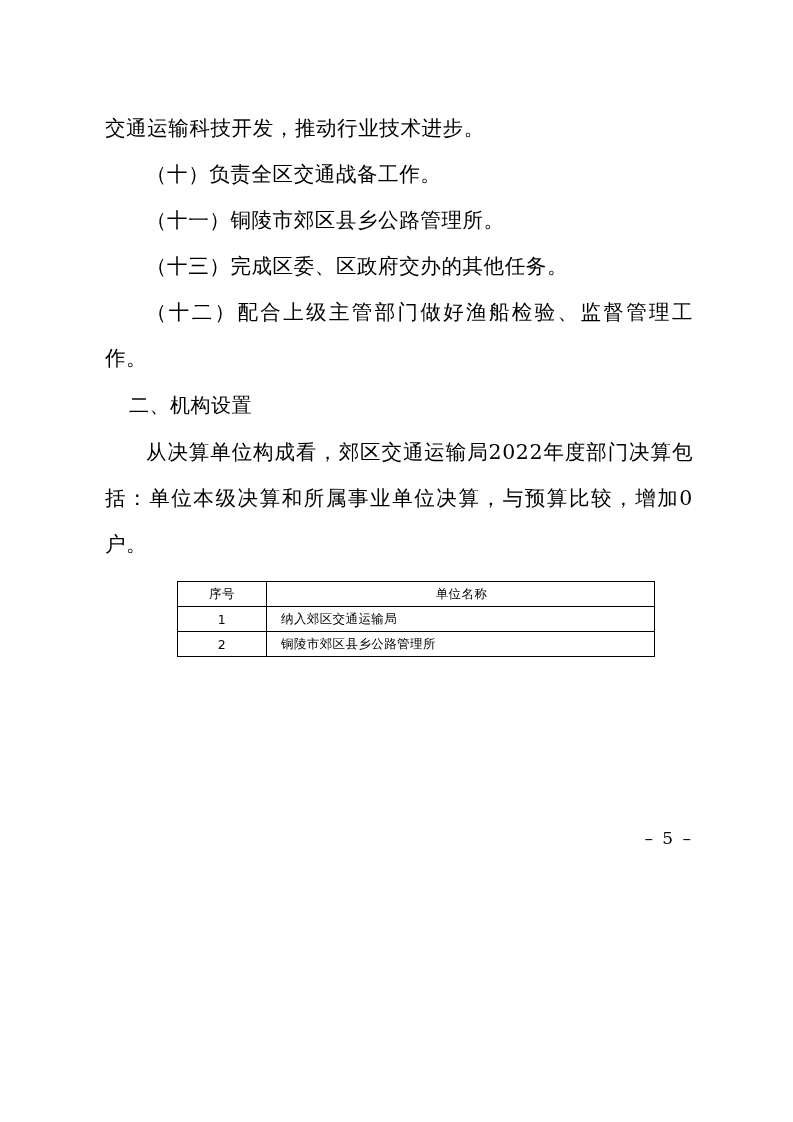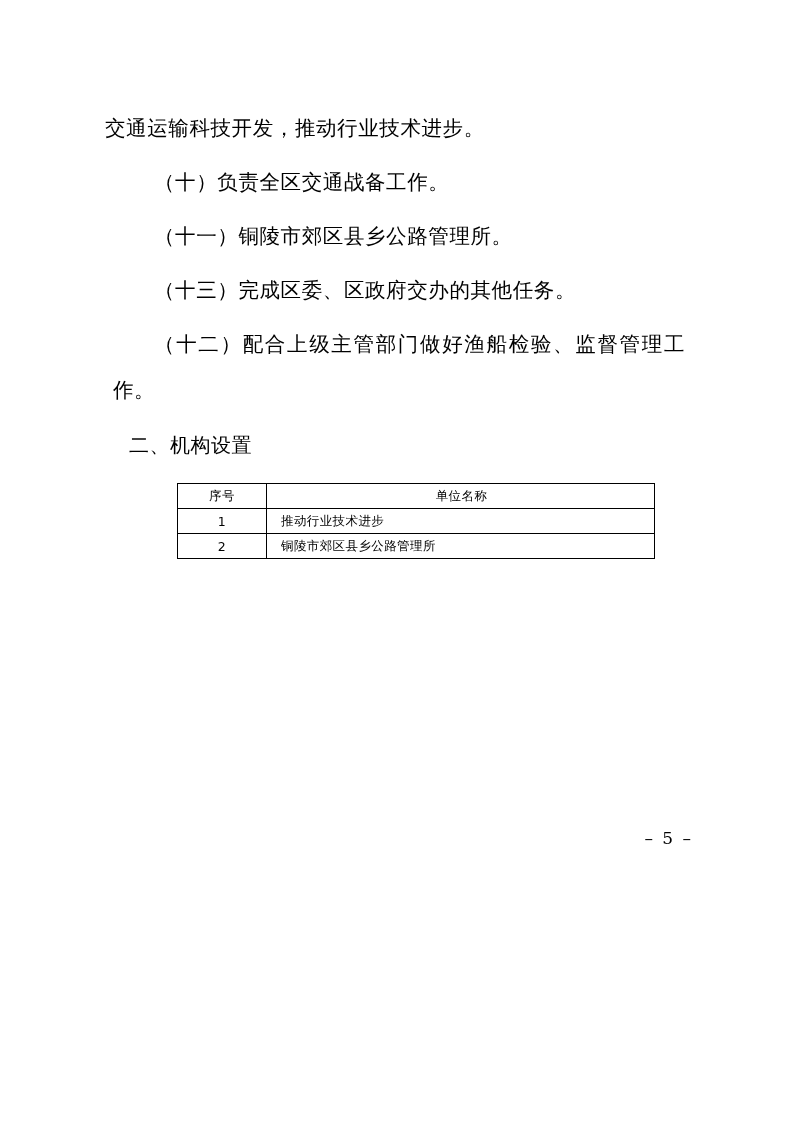--- a/index.html
+++ b/index.html
@@ -26,21 +26,21 @@
     font-size: 20.5px;
     line-height: 46px;
     letter-spacing: 0.6px;
     text-align: justify;
   }
   .para {
     margin: 0;
     text-indent: 0;
   }
   .para-indent {
-    margin: 8px;
+    margin: 0;
     text-indent: 41px;
   }
   .heading {
     margin: 0;
     text-indent: 24px;
     font-family: "DejaVu Sans", "Liberation Sans", sans-serif;
     font-weight: normal;
     font-size: 20px;
     line-height: 48px;
     letter-spacing: 0.5px;
@@ -90,34 +90,35 @@
   <div class="body-text">
 
     <p class="para">交通运输科技开发，推动行业技术进步。</p>
     <p class="para-indent">（十）负责全区交通战备工作。</p>
     <p class="para-indent">（十一）铜陵市郊区县乡公路管理所。</p>
     <p class="para-indent">（十三）完成区委、区政府交办的其他任务。</p>
     <p class="para-indent">（十二）配合上级主管部门做好渔船检验、监督管理工作。</p>
 
     <p class="heading">二、机构设置</p>
 
+    <p class="para-indent">从决算单位构成看，郊区交通运输局2022年度部门决算包括：单位本级决算和所属事业单位决算，与预算比较，增加0户。</p>
 
   </div>
 
   <table class="unit-table">
     <thead>
       <tr>
         <th class="col-no">序号</th>
         <th class="col-name">单位名称</th>
       </tr>
     </thead>
     <tbody>
       <tr>
         <td class="col-no">1</td>
-        <td class="col-name">推动行业技术进步</td>
+        <td class="col-name">纳入郊区交通运输局</td>
       </tr>
       <tr>
         <td class="col-no">2</td>
         <td class="col-name">铜陵市郊区县乡公路管理所</td>
       </tr>
     </tbody>
   </table>
 
   <div class="page-number">– 5 –</div>
 

